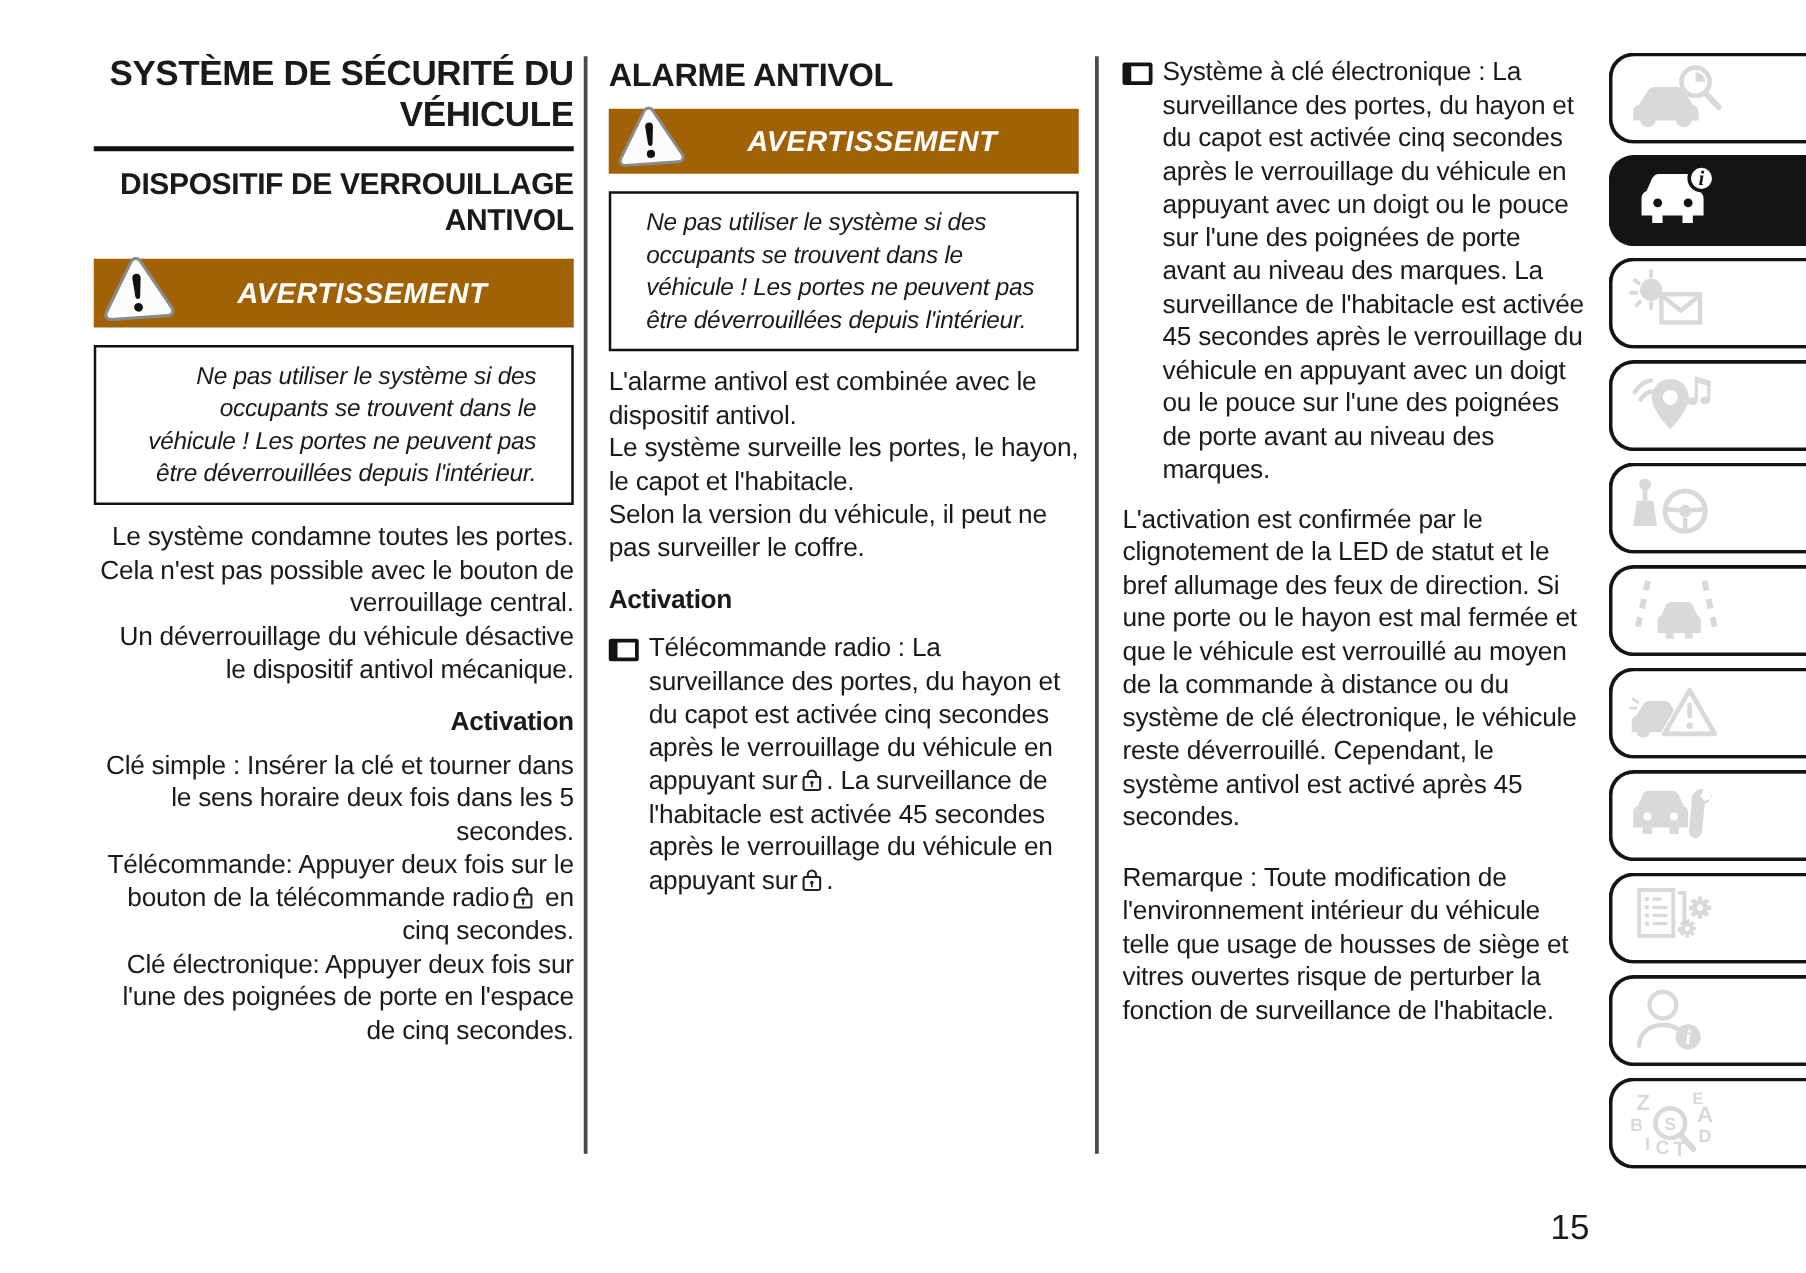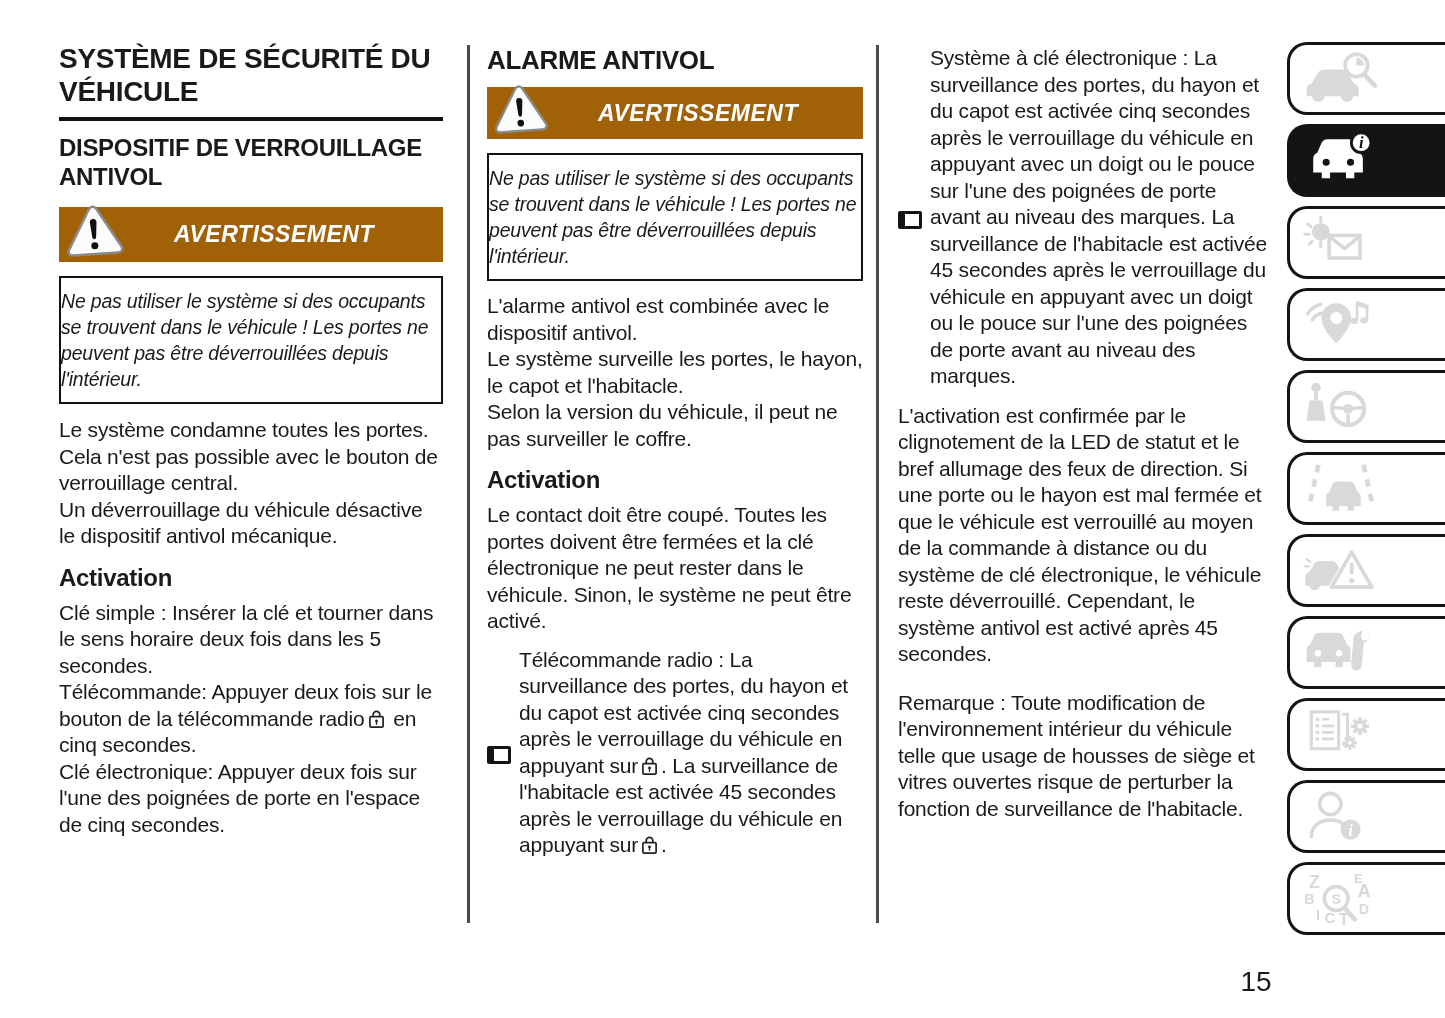--- a/index.html
+++ b/index.html
@@ -2,58 +2,58 @@
 <html><head>
 <meta charset="utf-8">
 <style>
   html,body{margin:0;padding:0;}
   body{
     width:1445px;height:1018px;background:#ffffff;overflow:hidden;position:relative;
     font-family:"Liberation Sans","DejaVu Sans",sans-serif;color:#1a1a1a;
     -webkit-font-smoothing:antialiased;
   }
   .col{position:absolute;top:42px;}
-  .col1{left:59px;width:384px;}
+  .col1{left:75px;width:384px;text-align:right;}
   .col2{left:487px;width:376px;top:45px;}
   .col3{left:898px;width:374px;top:45px;}
   .vdiv{position:absolute;top:45px;height:878px;width:3px;background:#4a4a4a;}
   .vdiv1{left:467px;}
   .vdiv2{left:876px;}
 
   h1.doc-title{
     margin:0;font-size:28px;line-height:33px;font-weight:800;letter-spacing:-0.3px;
   }
   .title-rule{height:4px;background:#111;margin-top:9px;}
   h2.section{
     margin:12px 0 16px 0;font-size:24px;line-height:29px;font-weight:800;letter-spacing:-0.3px;
   }
   h2.section-top{margin:0;font-size:26px;line-height:30px;font-weight:800;letter-spacing:-0.3px;}
   h3.sub{
-    margin:14px 0 8px 0;font-size:24px;line-height:28px;font-weight:800;letter-spacing:-0.3px;
+    margin:14px 0 8px 0;font-size:21px;line-height:28px;font-weight:800;letter-spacing:-0.3px;
   }
   .banner{
     position:relative;margin-top:12px;height:55px;background:#a16207;
     display:flex;align-items:center;justify-content:center;
   }
   .banner .tri{
     position:absolute;left:2px;top:-6px;width:66px;height:66px;transform:rotate(-4deg);
   }
   .banner .banner-label{
     color:#ffffff;font-size:23px;font-weight:800;font-style:italic;letter-spacing:0.5px;
     padding-left:46px;
   }
   .warn-box{
-    margin-top:14px;border:2px solid #111;padding:10px 0;
+    margin-top:14px;border:2px solid #111;padding:10px 28px;
     font-style:italic;font-size:19.5px;line-height:26px;letter-spacing:-0.2px;
   }
   .body-text{font-size:21px;line-height:26.5px;letter-spacing:-0.2px;}
   .body-text p{margin:0;}
   .mt{margin-top:13px;}
   .mt-lg{margin-top:22px;}
-  .bullet-item{display:flex;margin-top:12px;align-items:center;}
+  .bullet-item{display:flex;margin-top:12px;}
   .checkbox{
     flex:0 0 auto;width:14px;height:12px;margin:5px 8px 0 0;
     border:3px solid #141414;border-left:7px solid #141414;border-radius:2px;background:#fff;
   }
   .lock{display:inline-block;vertical-align:-3px;margin:0 3px;}
 
   
   .sidebar{position:absolute;left:1287px;top:42px;width:158px;}
   .tab{
     box-sizing:border-box;height:73px;margin-bottom:9px;background:#fff;
@@ -124,21 +124,20 @@
   <div class="warn-box">Ne pas utiliser le système si des occupants se trouvent dans le véhicule ! Les portes ne peuvent pas être déverrouillées depuis l'intérieur.</div>
 
   <div class="body-text" style="margin-top:12px;">
     <p>L'alarme antivol est combinée avec le dispositif antivol.</p>
     <p>Le système surveille les portes, le hayon, le capot et l'habitacle.</p>
     <p>Selon la version du véhicule, il peut ne pas surveiller le coffre.</p>
   </div>
 
   <h3 class="sub">Activation</h3>
 
-  <div class="body-text">Le contact doit être coupé. Toutes les portes doivent être fermées et la clé électronique ne peut rester dans le véhicule. Sinon, le système ne peut être activé.</div>
 
   <div class="bullet-item body-text">
     <span class="checkbox"></span>
     <div><span>Télécommande radio : La surveillance des portes, du hayon et du capot est activée cinq secondes après le verrouillage du véhicule en appuyant sur</span><svg class="lock" width="17" height="20" viewBox="0 0 18 21">
           <rect x="2" y="8" width="14" height="11" rx="1.2" fill="none" stroke="#222" stroke-width="1.8"></rect>
           <path d="M5.5 8V6a3.5 3.5 0 0 1 7 0v2" fill="none" stroke="#222" stroke-width="1.8"></path>
           <circle cx="9" cy="12.6" r="1.5" fill="#222"></circle>
           <rect x="8.3" y="13.2" width="1.4" height="3.4" fill="#222"></rect>
         </svg><span>. La surveillance de l'habitacle est activée 45 secondes après le verrouillage du véhicule en appuyant sur</span><svg class="lock" width="17" height="20" viewBox="0 0 18 21">
           <rect x="2" y="8" width="14" height="11" rx="1.2" fill="none" stroke="#222" stroke-width="1.8"></rect>

